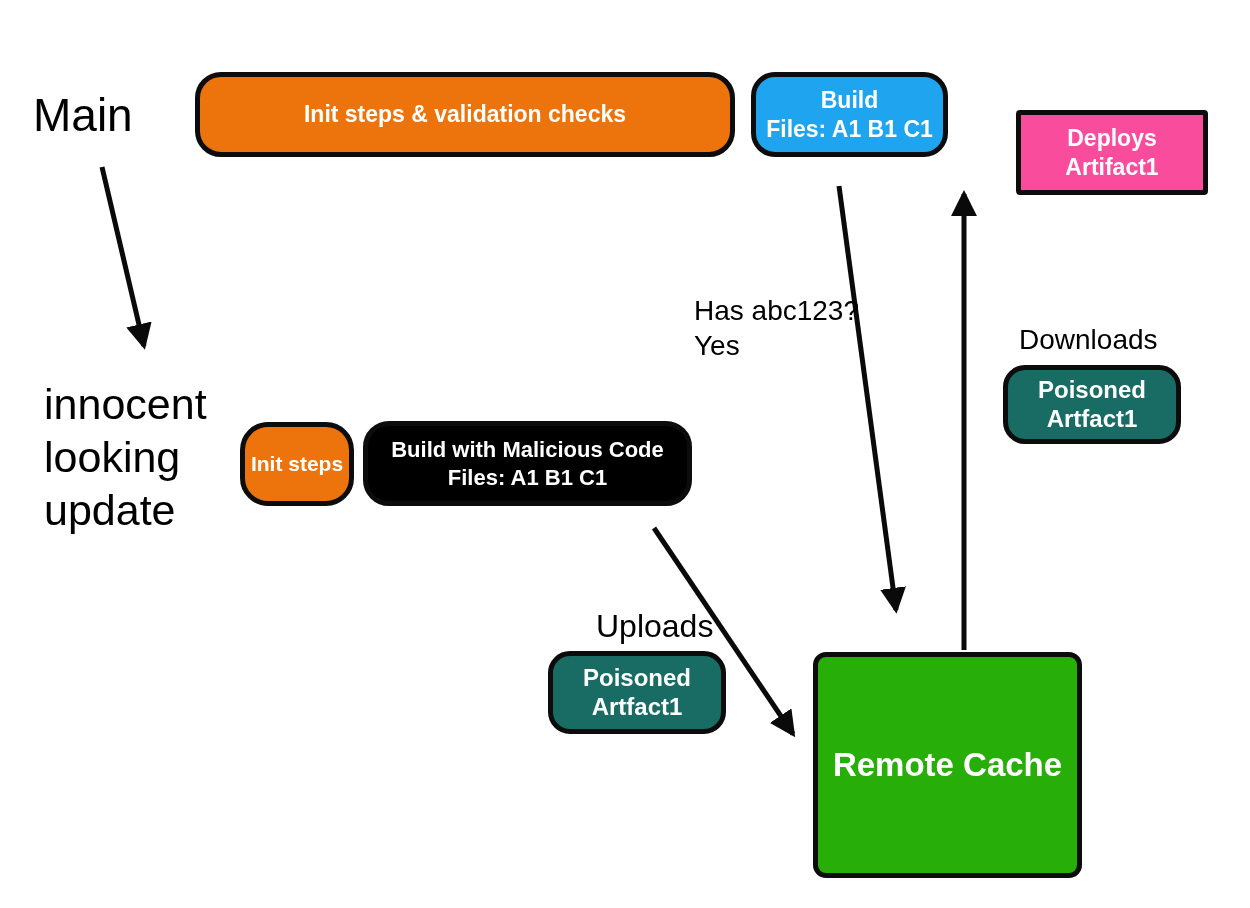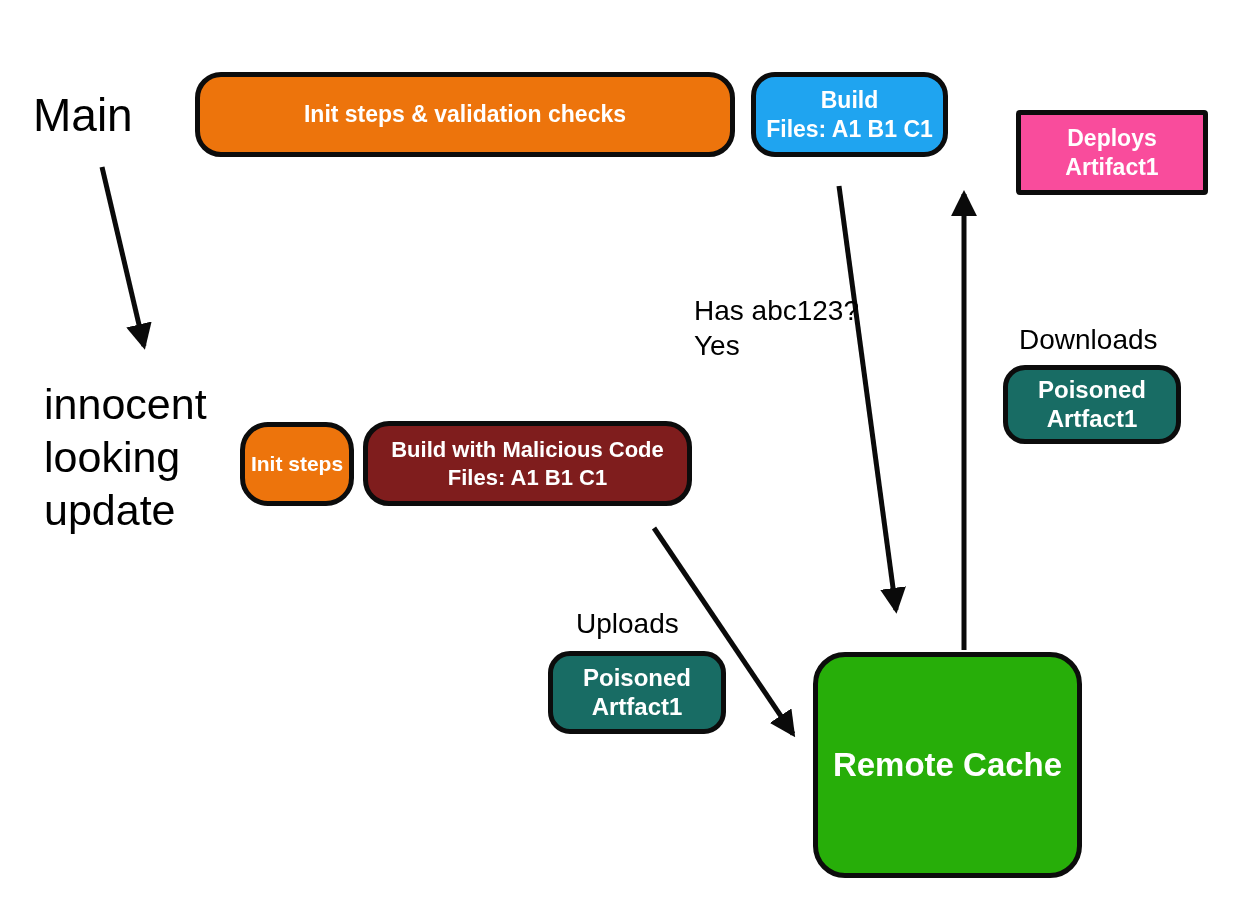--- a/index.html
+++ b/index.html
@@ -42,28 +42,28 @@
   }
 
   
   .n-init-validation { left: 195px; top: 72px;  width: 540px; height: 85px;  border-radius: 26px; font-size: 23px; }
   .n-build           { left: 751px; top: 72px;  width: 197px; height: 85px;  border-radius: 24px; font-size: 23px; }
   .n-deploys         { left: 1016px; top: 72px;  width: 192px; height: 85px;  border-radius: 4px; font-size: 23px; margin-top: 38px; }
   .n-init-steps      { left: 240px; top: 422px; width: 114px; height: 84px;  border-radius: 28px; font-size: 21px; }
   .n-build-malicious { left: 363px; top: 421px; width: 329px; height: 85px;  border-radius: 26px; font-size: 22px; }
   .n-poisoned-dl     { left: 1003px; top: 365px; width: 178px; height: 79px; border-radius: 22px; font-size: 24px; line-height: 1.2; }
   .n-poisoned-ul     { left: 548px; top: 651px; width: 178px; height: 83px;  border-radius: 22px; font-size: 24px; line-height: 1.2; }
-  .n-remote-cache    { left: 813px; top: 652px; width: 269px; height: 226px; border-radius: 32px; font-size: 33px; }
+  .n-remote-cache    { left: 813px; top: 652px; width: 269px; height: 226px; border-radius: 13px; font-size: 33px; }
 
   
   .l-main      { left: 33px;   top: 88px;  font-size: 46px; }
   .l-innocent  { left: 44px;   top: 378px; font-size: 43px; line-height: 53px; }
   .l-has-abc   { left: 679px;  top: 293px; font-size: 28px; line-height: 35px; margin-left: 15px; }
   .l-downloads { left: 1019px; top: 324px; font-size: 28px; }
-  .l-uploads   { left: 576px;  top: 608px; font-size: 28px; }
+  .l-uploads   { left: 596px;  top: 608px; font-size: 32px; }
 </style>
 </head>
 <body>
 
 <div class="canvas">
 
   <svg class="arrow-layer" viewBox="0 0 1250 908" xmlns="http://www.w3.org/2000/svg">
     <defs>
       <marker id="ah" viewBox="0 0 10 10" refX="8.5" refY="5" markerWidth="5.2" markerHeight="5.2" orient="auto-start-reverse">
         <path d="M0,0 L10,5 L0,10 z" fill="#0a0a0a"></path>
@@ -91,21 +91,21 @@
   <div class="node n-init-validation" style="background-color: rgb(237, 116, 12);">Init steps &amp; validation checks</div>
 
   <div class="node n-build" style="background-color: rgb(31, 164, 240);">Build
 Files: A1 B1 C1</div>
 
   <div class="node n-deploys" style="background-color: rgb(249, 76, 156);">Deploys
 Artifact1</div>
 
   <div class="node n-init-steps" style="background-color: rgb(237, 116, 12);">Init steps</div>
 
-  <div class="node n-build-malicious" style="background-color: #7f1d1d;">Build with Malicious Code
+  <div class="node n-build-malicious" style="background-color: #000000;">Build with Malicious Code
 Files: A1 B1 C1</div>
 
   <div class="node n-poisoned-dl" style="background-color: rgb(24, 108, 100);">Poisoned
 Artfact1</div>
 
   <div class="node n-poisoned-ul" style="background-color: rgb(24, 108, 100);">Poisoned
 Artfact1</div>
 
   <div class="node n-remote-cache" style="background-color: rgb(39, 174, 9);">Remote Cache</div>
 

